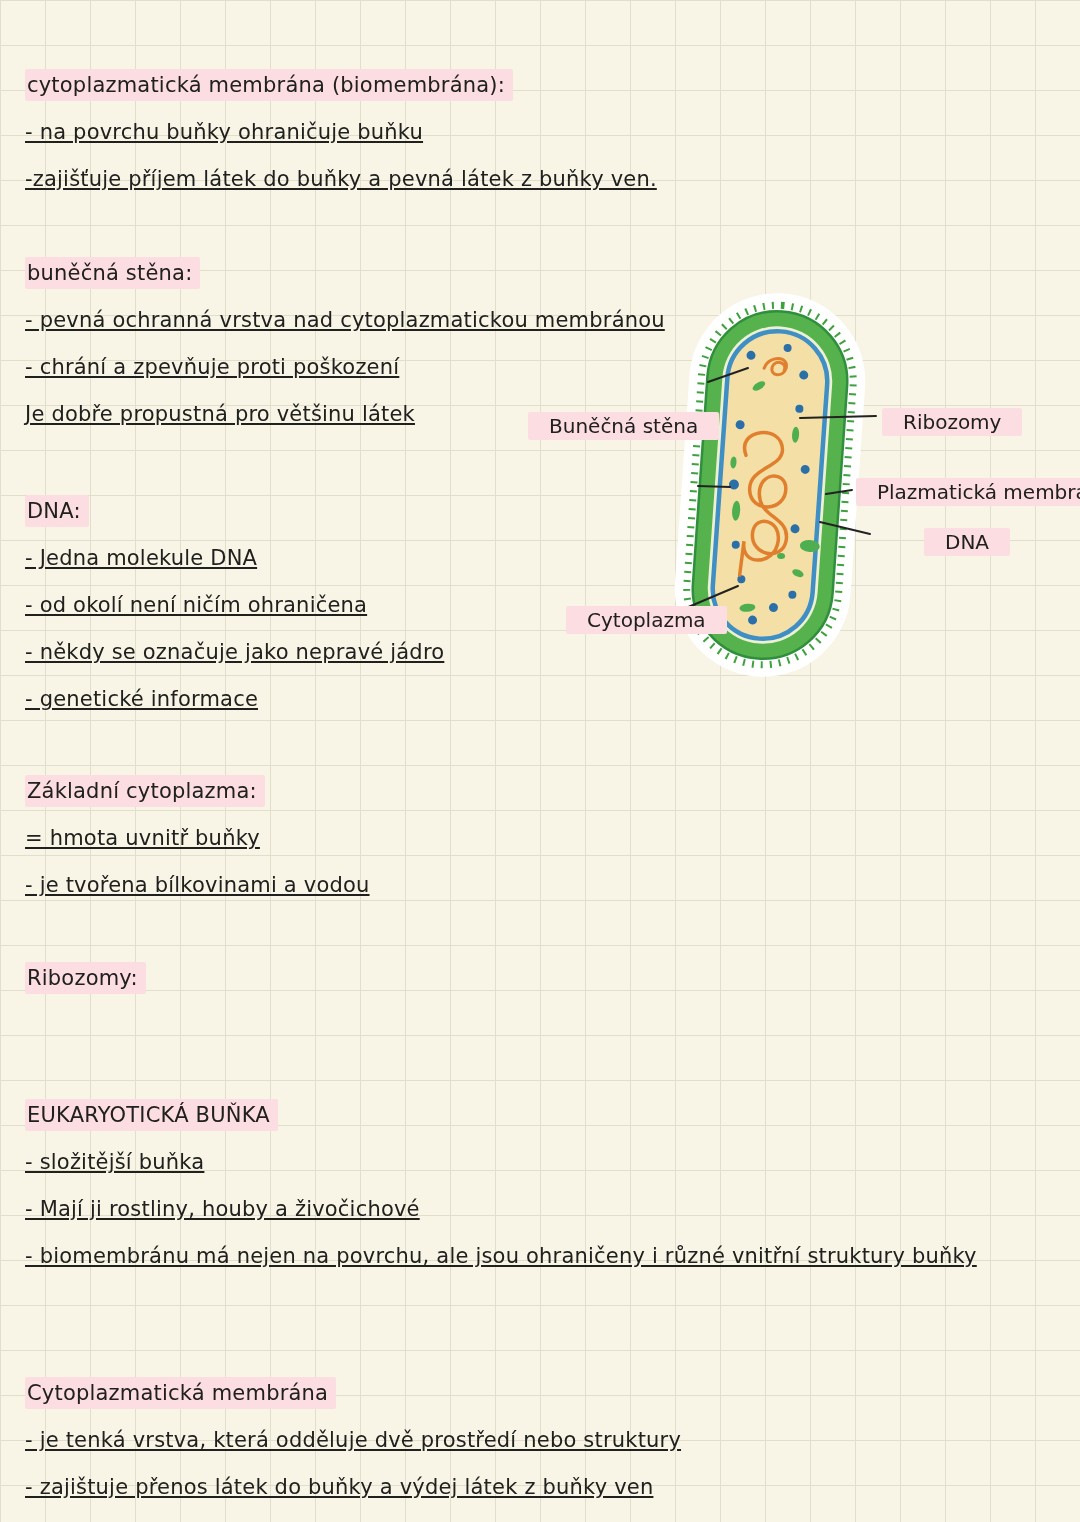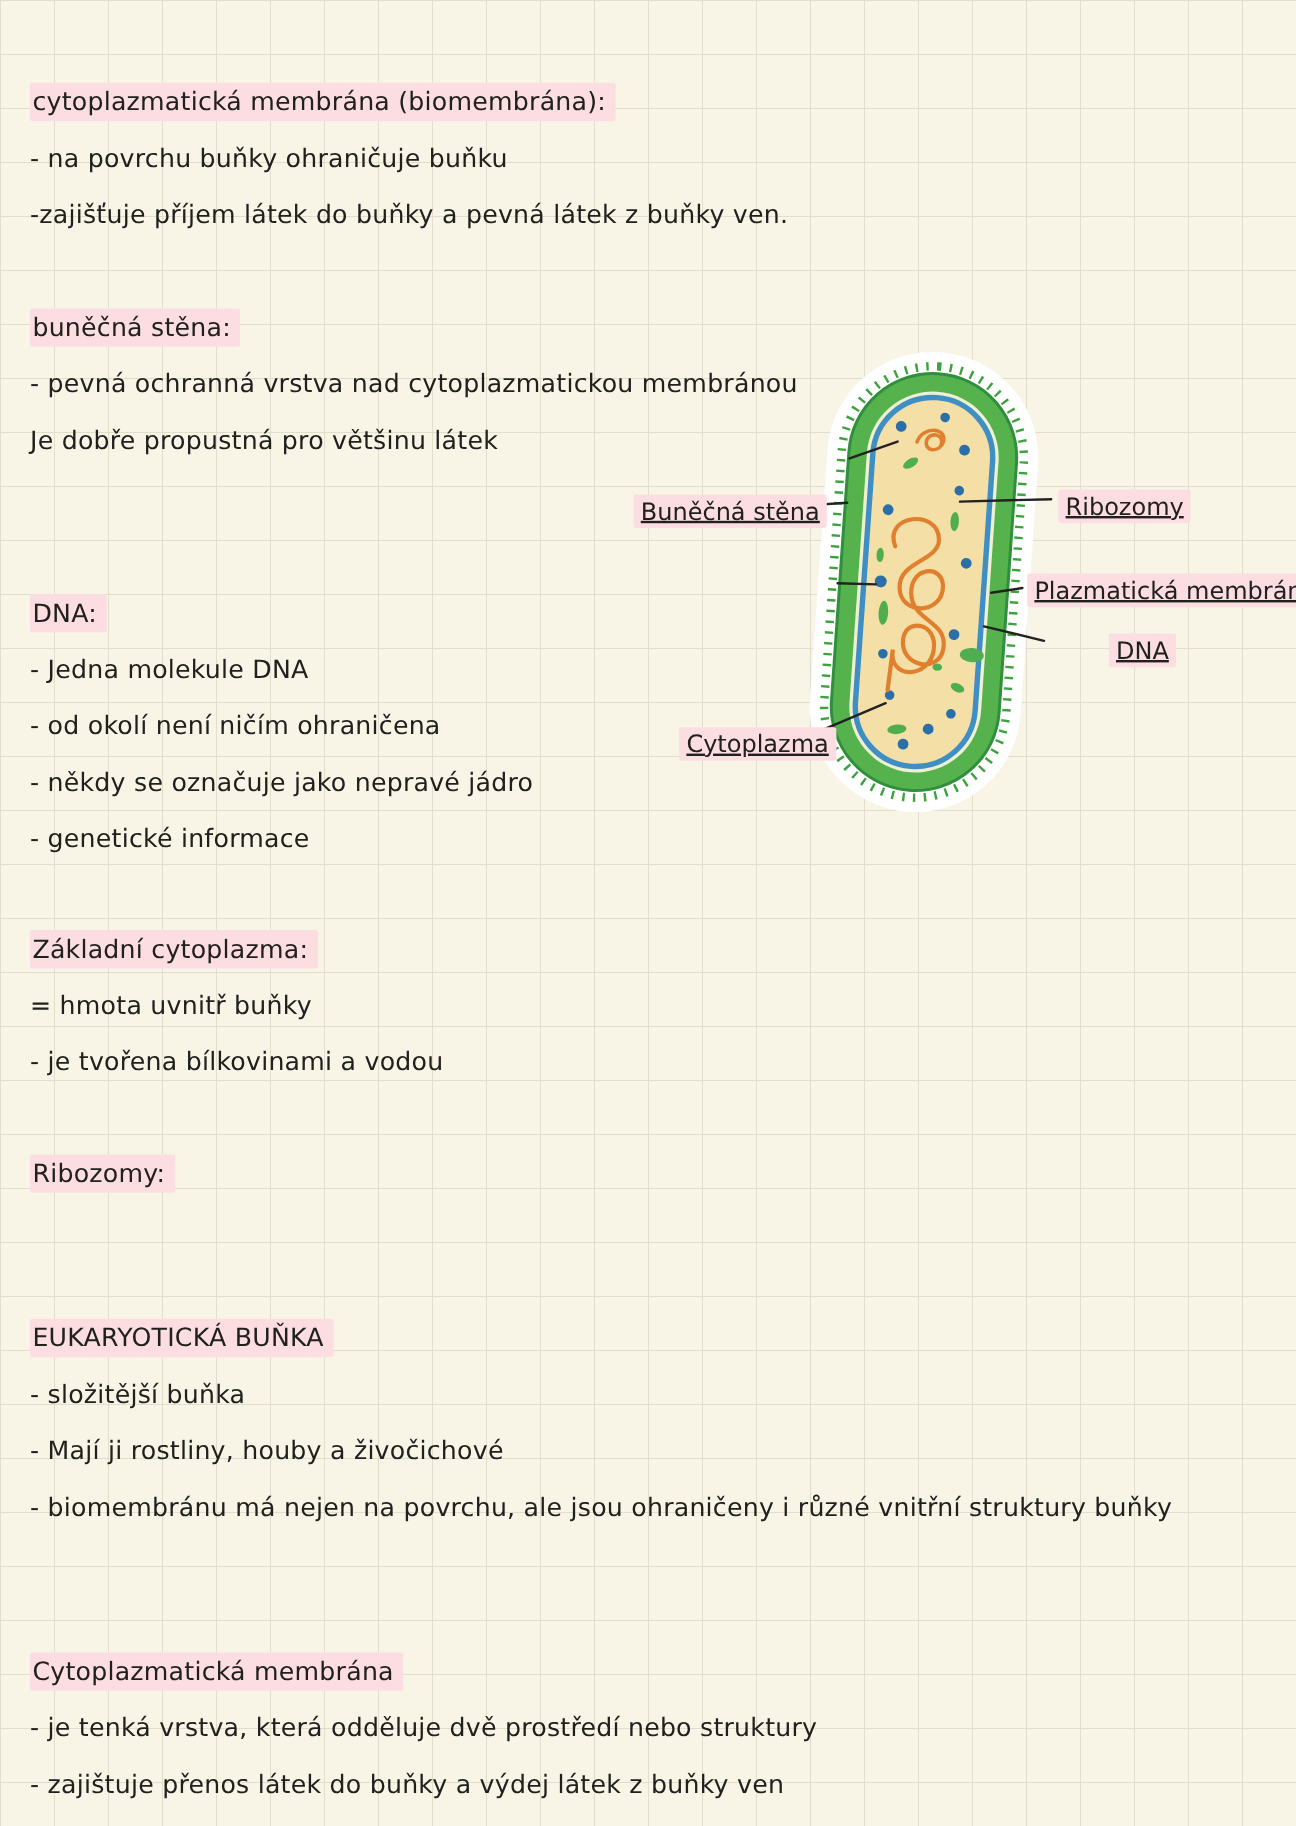--- a/index.html
+++ b/index.html
@@ -23,53 +23,54 @@
     position:absolute;
     left:25px;
     right:10px;
   }
   .line{
     height:47px;
     line-height:47px;
     font-size:21px;
     letter-spacing:.2px;
     white-space:nowrap;
+    text-decoration:underline;
   }
   .hl{
     display:inline-block;
     background:#fbdde2;
     padding:1px 8px 1px 2px;
     border-radius:2px;
     line-height:30px;
   }
   .diagram-label{
     position:absolute;
     font-size:20px;
     background:#fbdde2;
-    padding:2px 6px;
+    padding:2px 21px;
     border-radius:2px;
     white-space:nowrap;
-    text-decoration:underline;
   }
   svg.cell{position:absolute;left:500px;top:270px;}
 </style>
 </head>
 <body>
 
 <div class="page">
 
   <div class="section" style="top:62px">
     <div class="line"><span class="hl">cytoplazmatická membrána (biomembrána):</span></div>
     <div class="line">- na povrchu buňky ohraničuje buňku</div>
     <div class="line">-zajišťuje příjem látek do buňky a pevná látek z buňky ven.</div>
   </div>
 
   <div class="section" style="top:250px">
     <div class="line"><span class="hl">buněčná stěna:</span></div>
     <div class="line">- pevná ochranná vrstva nad cytoplazmatickou membránou</div>
+    <div class="line">- chrání a zpevňuje proti poškození</div>
     <div class="line">Je dobře propustná pro většinu  látek</div>
   </div>
 
   <div class="section" style="top:488px">
     <div class="line"><span class="hl">DNA:</span></div>
     <div class="line">- Jedna molekule DNA</div>
     <div class="line">- od okolí není ničím ohraničena</div>
     <div class="line">- někdy se označuje jako nepravé jádro</div>
     <div class="line">- genetické informace</div>
   </div>

